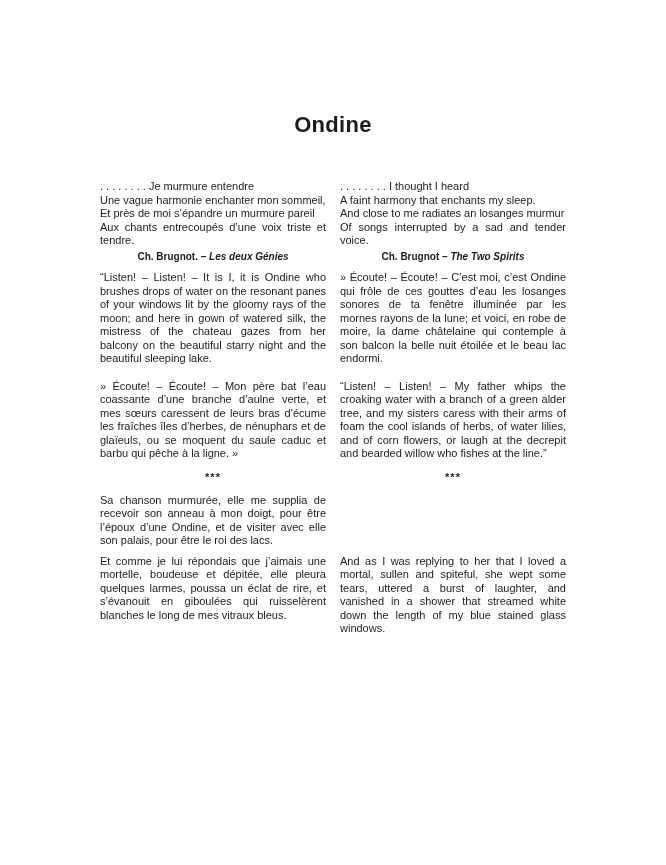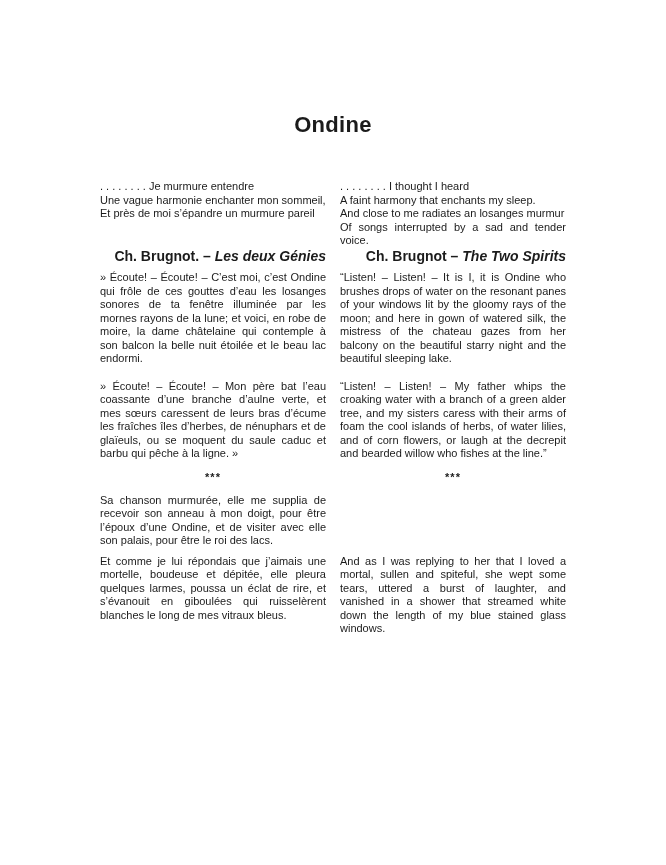--- a/index.html
+++ b/index.html
@@ -45,22 +45,22 @@
     flex-direction: column;
   }
   .verse-line {
     font-size: 11px;
     line-height: 13.5px;
     text-align: justify;
   }
   .attribution {
     margin-top: auto;
     padding-top: 2px;
-    text-align: right;
-    font-size: 14px;
+    text-align: center;
+    font-size: 10px;
     line-height: 13.5px;
     font-weight: bold;
   }
   .attribution .work {
     font-style: italic;
   }
   .para-row { margin-bottom: 7px; align-items: flex-start; }
   .para {
     font-size: 11px;
     line-height: 13.5px;
@@ -84,34 +84,35 @@
 
 <div class="page">
 
   <h1 class="title">Ondine</h1>
 
   <div class="row epigraph-row">
     <div class="col epigraph-cell">
       <div class="verse-line">. . . . . . . . Je murmure entendre</div>
       <div class="verse-line">Une vague harmonie enchanter mon sommeil,</div>
       <div class="verse-line">Et près de moi s’épandre un murmure pareil</div>
+      <div class="verse-line">Aux chants entrecoupés d’une voix triste et tendre.</div>
       <div class="attribution"><span class="author">Ch. Brugnot. – </span><span class="work">Les deux Génies</span></div>
     </div>
     <div class="col epigraph-cell">
       <div class="verse-line">. . . . . . . . I thought I heard</div>
       <div class="verse-line">A faint harmony that enchants my sleep.</div>
       <div class="verse-line">And close to me radiates an losanges murmur</div>
       <div class="verse-line">Of songs interrupted by a sad and tender voice.</div>
       <div class="attribution"><span class="author">Ch. Brugnot – </span><span class="work">The Two Spirits</span></div>
     </div>
   </div>
 
   <div class="row para-row">
+    <p class="col para">“Listen! – Listen! – It is I, it is Ondine who brushes drops of water on the resonant panes of your windows lit by the gloomy rays of the moon; and here in gown of watered silk, the mistress of the chateau gazes from her balcony on the beautiful starry night and the beautiful sleeping lake.</p>
     <p class="col para">» Écoute! – Écoute! – C’est moi, c’est Ondine qui frôle de ces gouttes d’eau les losanges sonores de ta fenêtre illuminée par les mornes rayons de la lune; et voici, en robe de moire, la dame châtelaine qui contemple à son balcon la belle nuit étoilée et le beau lac endormi.</p>
-    <p class="col para">“Listen! – Listen! – It is I, it is Ondine who brushes drops of water on the resonant panes of your windows lit by the gloomy rays of the moon; and here in gown of watered silk, the mistress of the chateau gazes from her balcony on the beautiful starry night and the beautiful sleeping lake.</p>
   </div>
 
   <div class="row para-row">
   </div>
 
   <div class="row para-row">
     <p class="col para">» Écoute! – Écoute! – Mon père bat l’eau coassante d’une branche d’aulne verte, et mes sœurs caressent de leurs bras d’écume les fraîches îles d’herbes, de nénuphars et de glaïeuls, ou se moquent du saule caduc et barbu qui pêche à la ligne. »</p>
     <p class="col para">“Listen! – Listen! – My father whips the croaking water with a branch of a green alder tree, and my sisters caress with their arms of foam the cool islands of herbs, of water lilies, and of corn flowers, or laugh at the decrepit and bearded willow who fishes at the line.”</p>
   </div>
 

